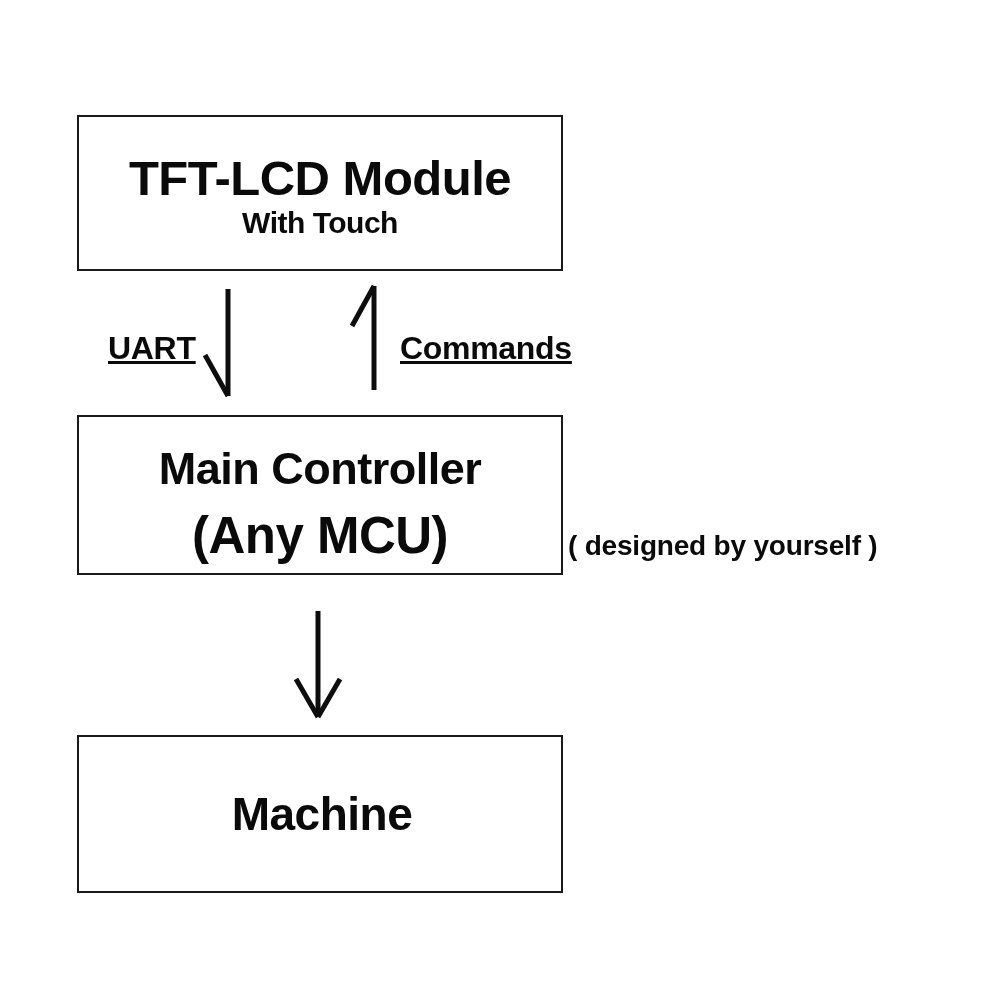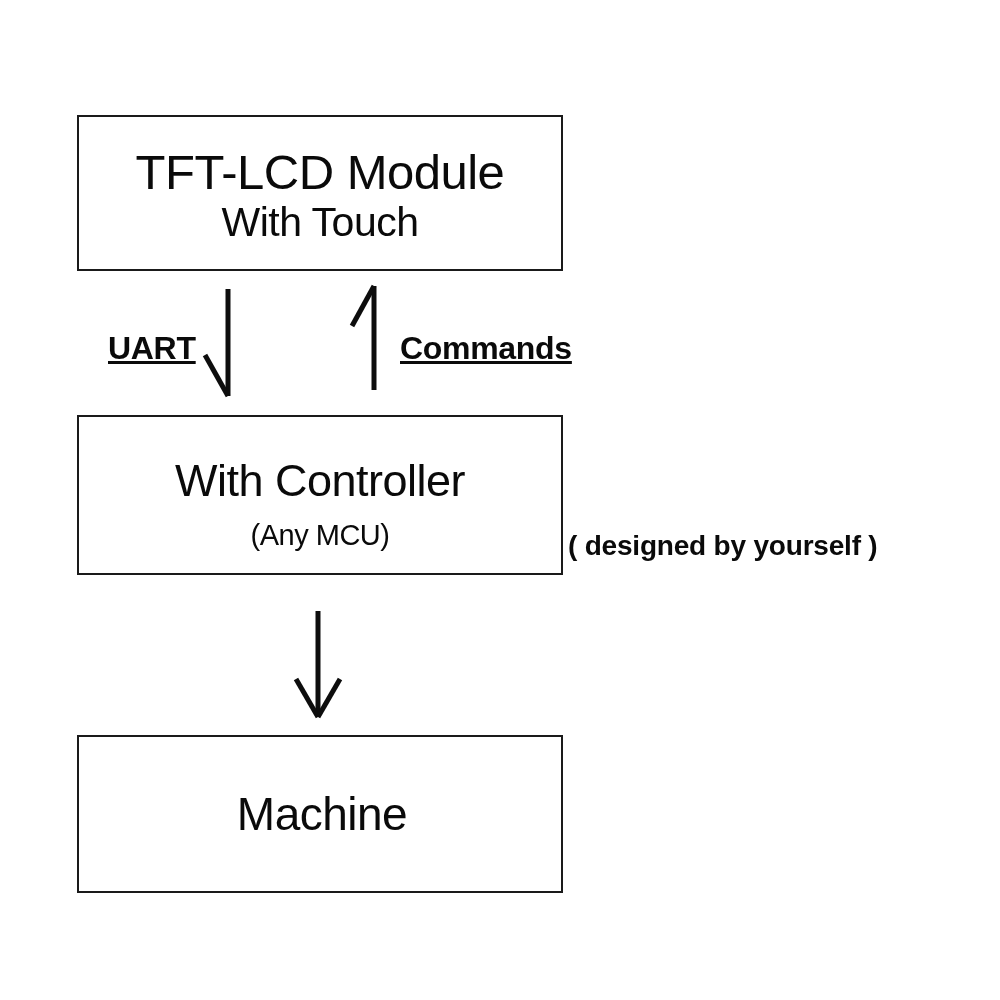--- a/index.html
+++ b/index.html
@@ -29,33 +29,33 @@
     box-sizing: border-box;
     border: 2px solid #1a1a1a;
     background: #ffffff;
     display: flex;
     flex-direction: column;
     align-items: center;
     justify-content: center;
   }
   .box-line {
     color: #0a0a0a;
-    font-weight: normal;
+    font-weight: bold;
     letter-spacing: -0.5px;
     white-space: nowrap;
     line-height: 1.06;
   }
   #box-tft      { left: 77px;  top: 115px; width: 486px; height: 156px; }
   #box-mcu      { left: 77px;  top: 415px; width: 486px; height: 160px; }
   #box-machine  { left: 77px;  top: 735px; width: 486px; height: 158px; }
 
   #box-tft .line1     { font-size: 49px; margin-top: 6px; }
-  #box-tft .line2     { font-size: 41px; margin-top: 2px; }
+  #box-tft .line2     { font-size: 30px; margin-top: 2px; }
   #box-mcu .line1     { font-size: 45px; margin-top: 18px; }
-  #box-mcu .line2     { font-size: 29px; margin-top: 16px; }
+  #box-mcu .line2     { font-size: 51px; margin-top: 16px; }
   #box-machine .line1 { font-size: 46px; margin-right: 6px; margin-left: 10px; }
 
   .edge-label {
     position: absolute;
     color: #0a0a0a;
     font-weight: bold;
     font-size: 32px;
     white-space: nowrap;
     letter-spacing: -0.3px;
     text-decoration: underline;
@@ -96,21 +96,21 @@
       <line x1="318" y1="717" x2="340" y2="679" stroke="#0d0d0d" stroke-width="5" stroke-linecap="butt"></line>
     </g>
   </svg>
 
   <div class="box" id="box-tft">
     <div class="box-line line1">TFT-LCD Module</div>
     <div class="box-line line2">With Touch</div>
   </div>
 
   <div class="box" id="box-mcu">
-    <div class="box-line line1">With Controller</div>
+    <div class="box-line line1">Main Controller</div>
     <div class="box-line line2">(Any MCU)</div>
   </div>
 
   <div class="box" id="box-machine">
     <div class="box-line line1">Machine</div>
   </div>
 
   <div class="edge-label" id="label-uart">UART</div>
   <div class="edge-label" id="label-commands">Commands</div>
 

